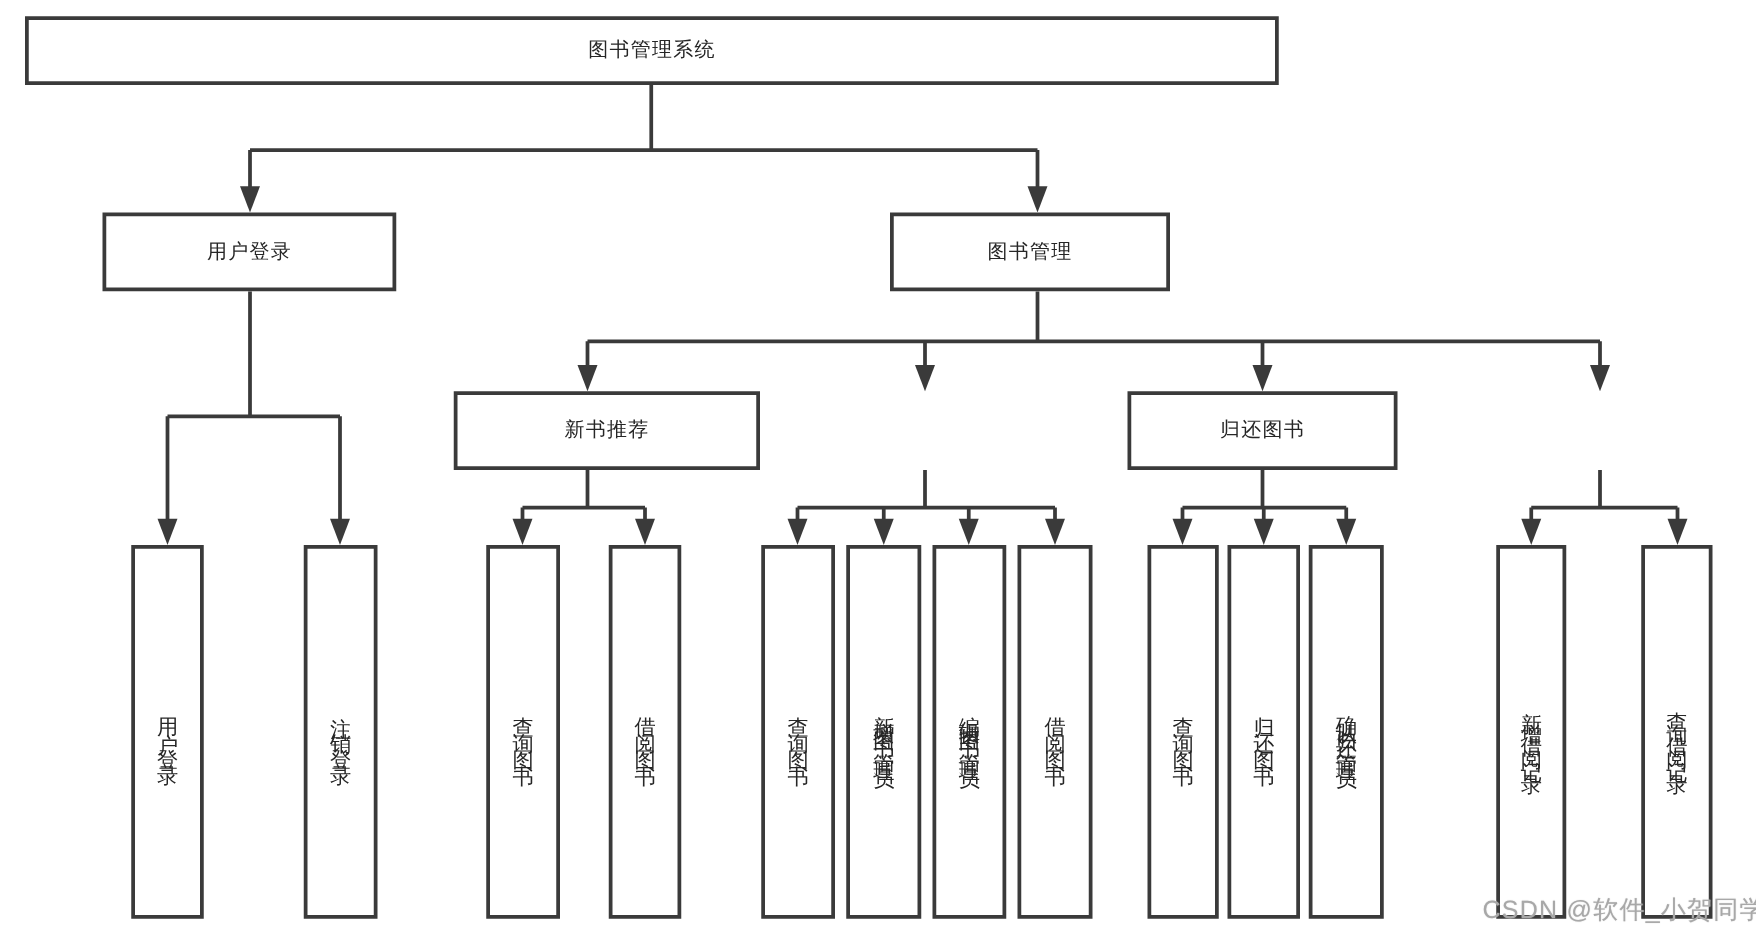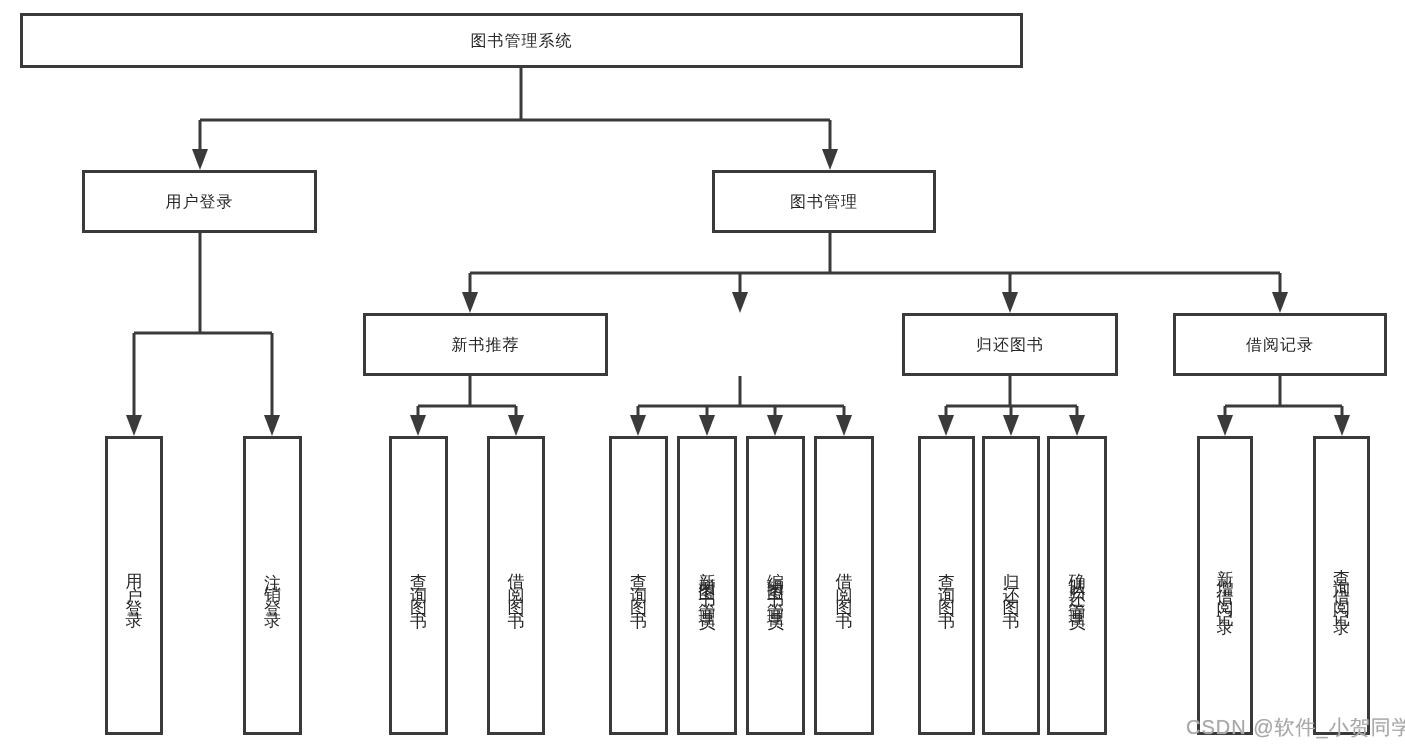--- a/index.html
+++ b/index.html
@@ -108,21 +108,20 @@
     </g>
   </svg>
 
   <div class="box" style="left:20px;top:13px;width:1003px;height:55px">图书管理系统</div>
 
   <div class="box" style="left:82px;top:170px;width:235px;height:63px">用户登录</div>
   <div class="box" style="left:712px;top:170px;width:224px;height:63px">图书管理</div>
 
   <div class="box" style="left:363px;top:313px;width:245px;height:63px">新书推荐</div>
   <div class="box" style="left:902px;top:313px;width:216px;height:63px">归还图书</div>
-  <div class="box" style="left:1173px;top:313px;width:214px;height:63px">借阅记录</div>
 
   <div class="box leaf ls-wide" style="left:105px;top:436px;width:58px;height:299px">用户登录</div>
   <div class="box leaf ls-wide" style="left:243px;top:436px;width:59px;height:299px">注销登录</div>
 
   <div class="box leaf ls-wide" style="left:389px;top:436px;width:59px;height:299px">查询图书</div>
   <div class="box leaf ls-wide" style="left:487px;top:436px;width:58px;height:299px">借阅图书</div>
 
   <div class="box leaf ls-wide" style="left:609px;top:436px;width:59px;height:299px">查询图书</div>
   <div class="box leaf ls-tight" style="left:677px;top:436px;width:60px;height:299px">新增图书（管理员）</div>
   <div class="box leaf ls-tight" style="left:746px;top:436px;width:59px;height:299px">编辑图书（管理员）</div>

